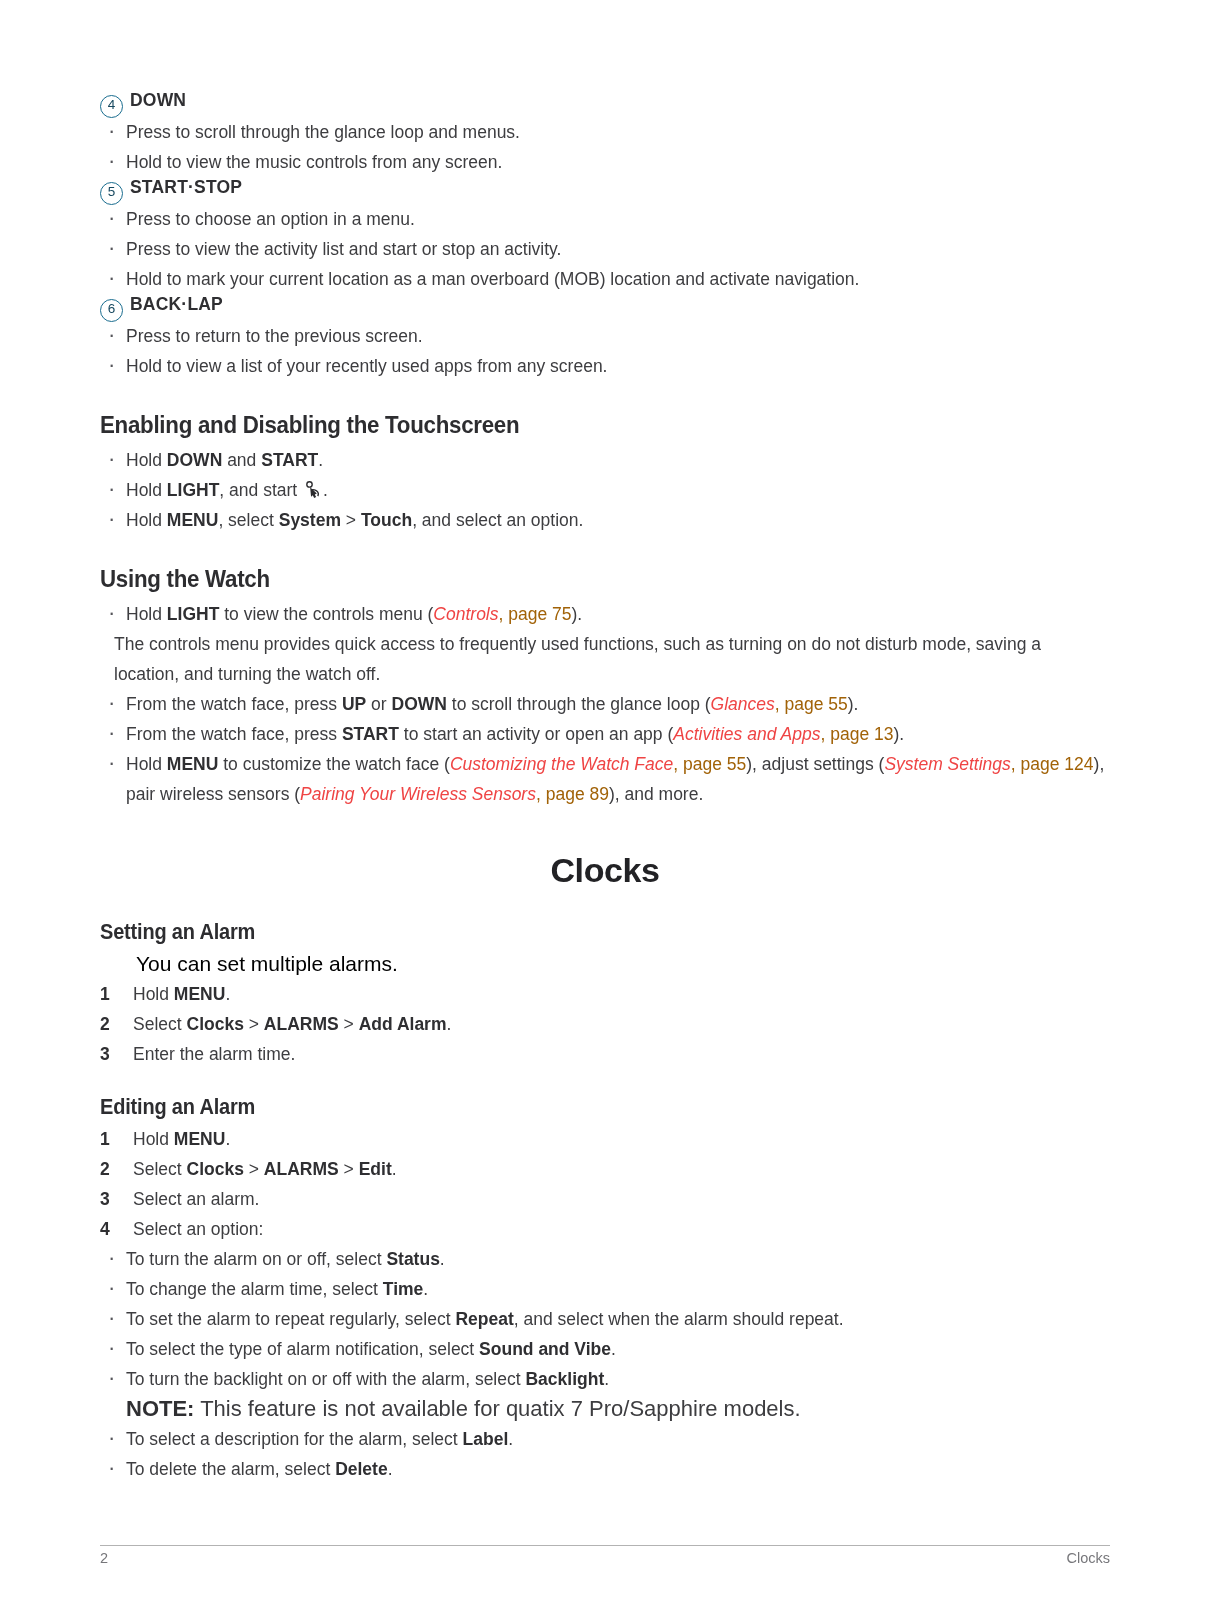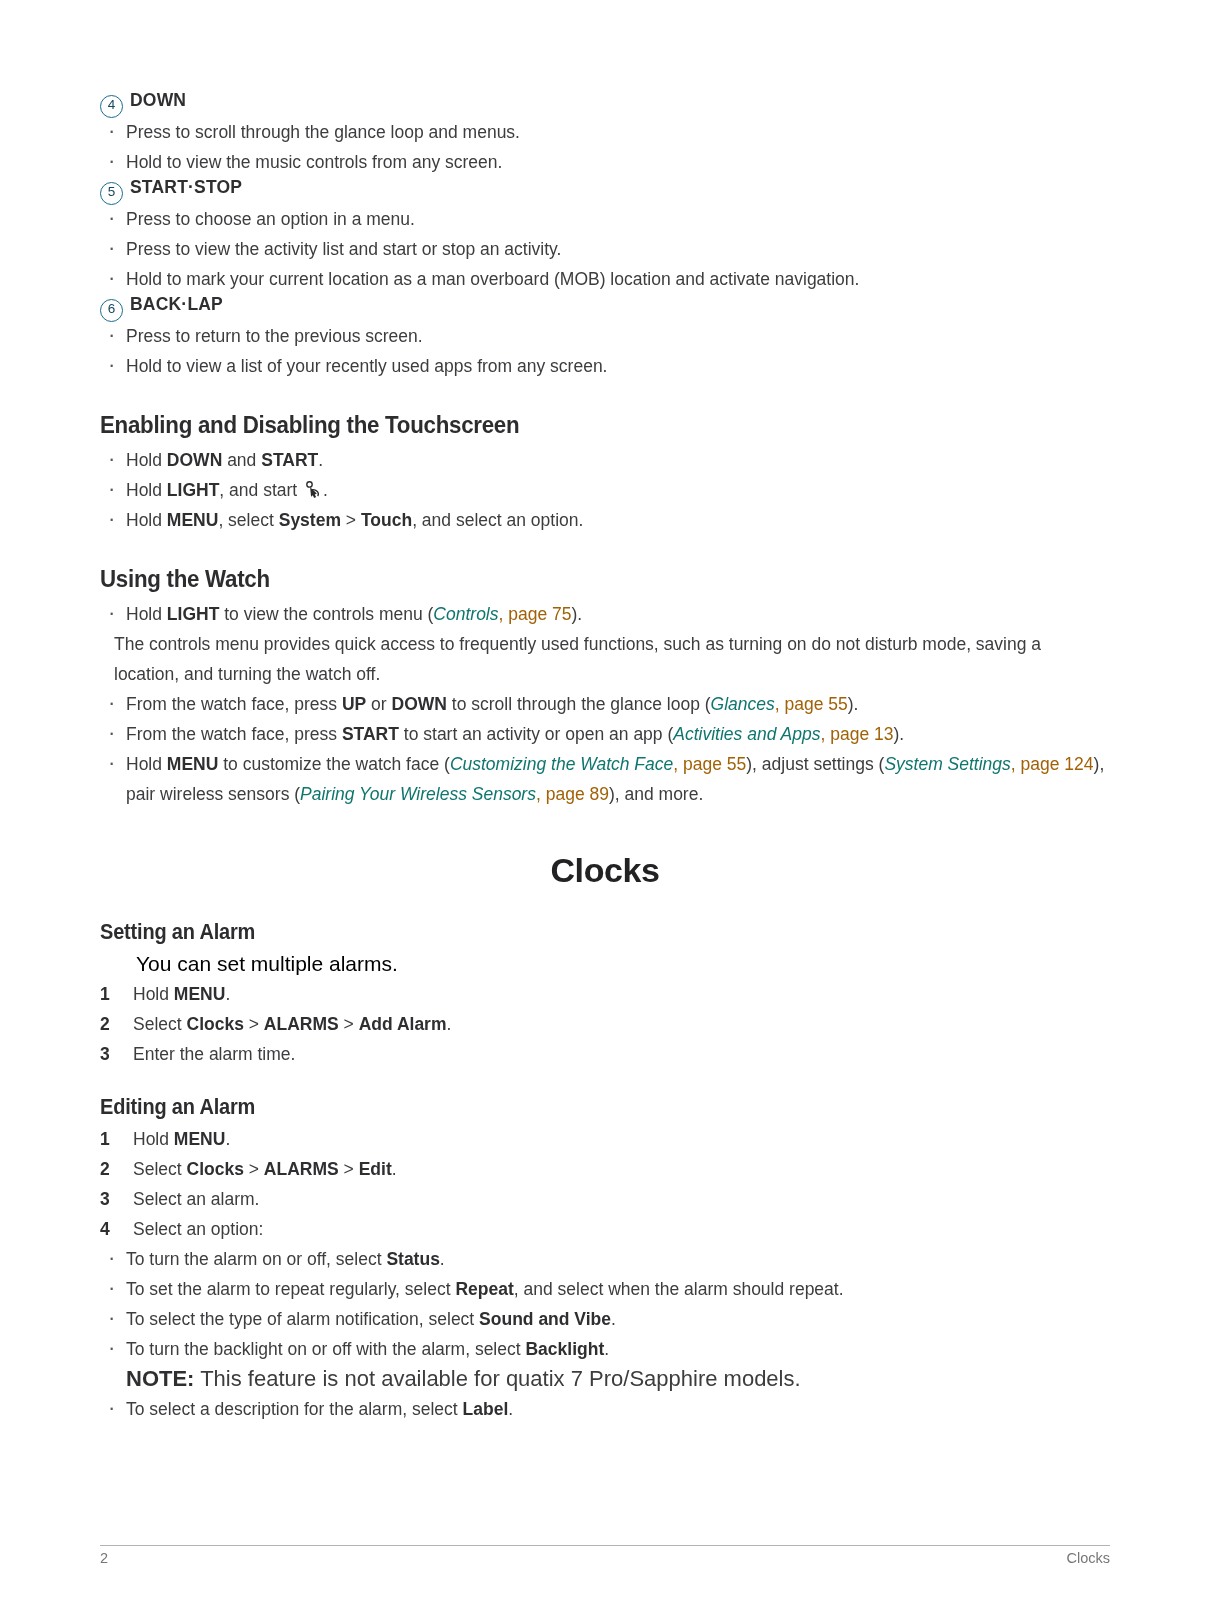--- a/index.html
+++ b/index.html
@@ -19,21 +19,21 @@
     width: 1210px;
     height: 1600px;
     box-sizing: border-box;
     padding: 90px 100px 0 100px;
   }
   b, .b { font-weight: bold; color: #2f2f32; }
   .lnk {
     color: #a16207;
   }
   .lnk-i {
-    color: #0f766e;
+    color: #ef4444;
     font-style: italic;
   }
 
   
   .num-entry {
     display: flex;
     align-items: baseline;
     margin: 0 0 2px 0;
   }
   .circle-num {
@@ -296,31 +296,37 @@
     <li>
       <span class="stepnum">4</span><span>Select an option:</span>
     </li>
   </ol>
 
   <ul class="bul lvl-opt">
     <li>
       <span>To turn the alarm on or off, select </span><b>Status</b><span>.</span>
     </li>
     <li>
+      <span>To change the alarm time, select </span><b>Time</b><span>.</span>
+    </li>
+    <li>
       <span>To set the alarm to repeat regularly, select </span><b>Repeat</b><span>, and select when the alarm should repeat.</span>
     </li>
     <li>
       <span>To select the type of alarm notification, select </span><b>Sound and Vibe</b><span>.</span>
     </li>
     <li>
       <span>To turn the backlight on or off with the alarm, select </span><b>Backlight</b><span>.</span>
       <div class="note-line" style="padding-left:0"><b>NOTE:</b><span> This feature is not available for quatix 7 Pro/Sapphire models.</span></div>
     </li>
     <li>
       <span>To select a description for the alarm, select </span><b>Label</b><span>.</span>
+    </li>
+    <li>
+      <span>To delete the alarm, select </span><b>Delete</b><span>.</span>
     </li>
   </ul>
 
   <div class="footer">
     <hr>
     <div class="footer-row">
       <span>2</span>
       <span>Clocks</span>
     </div>
   </div>

